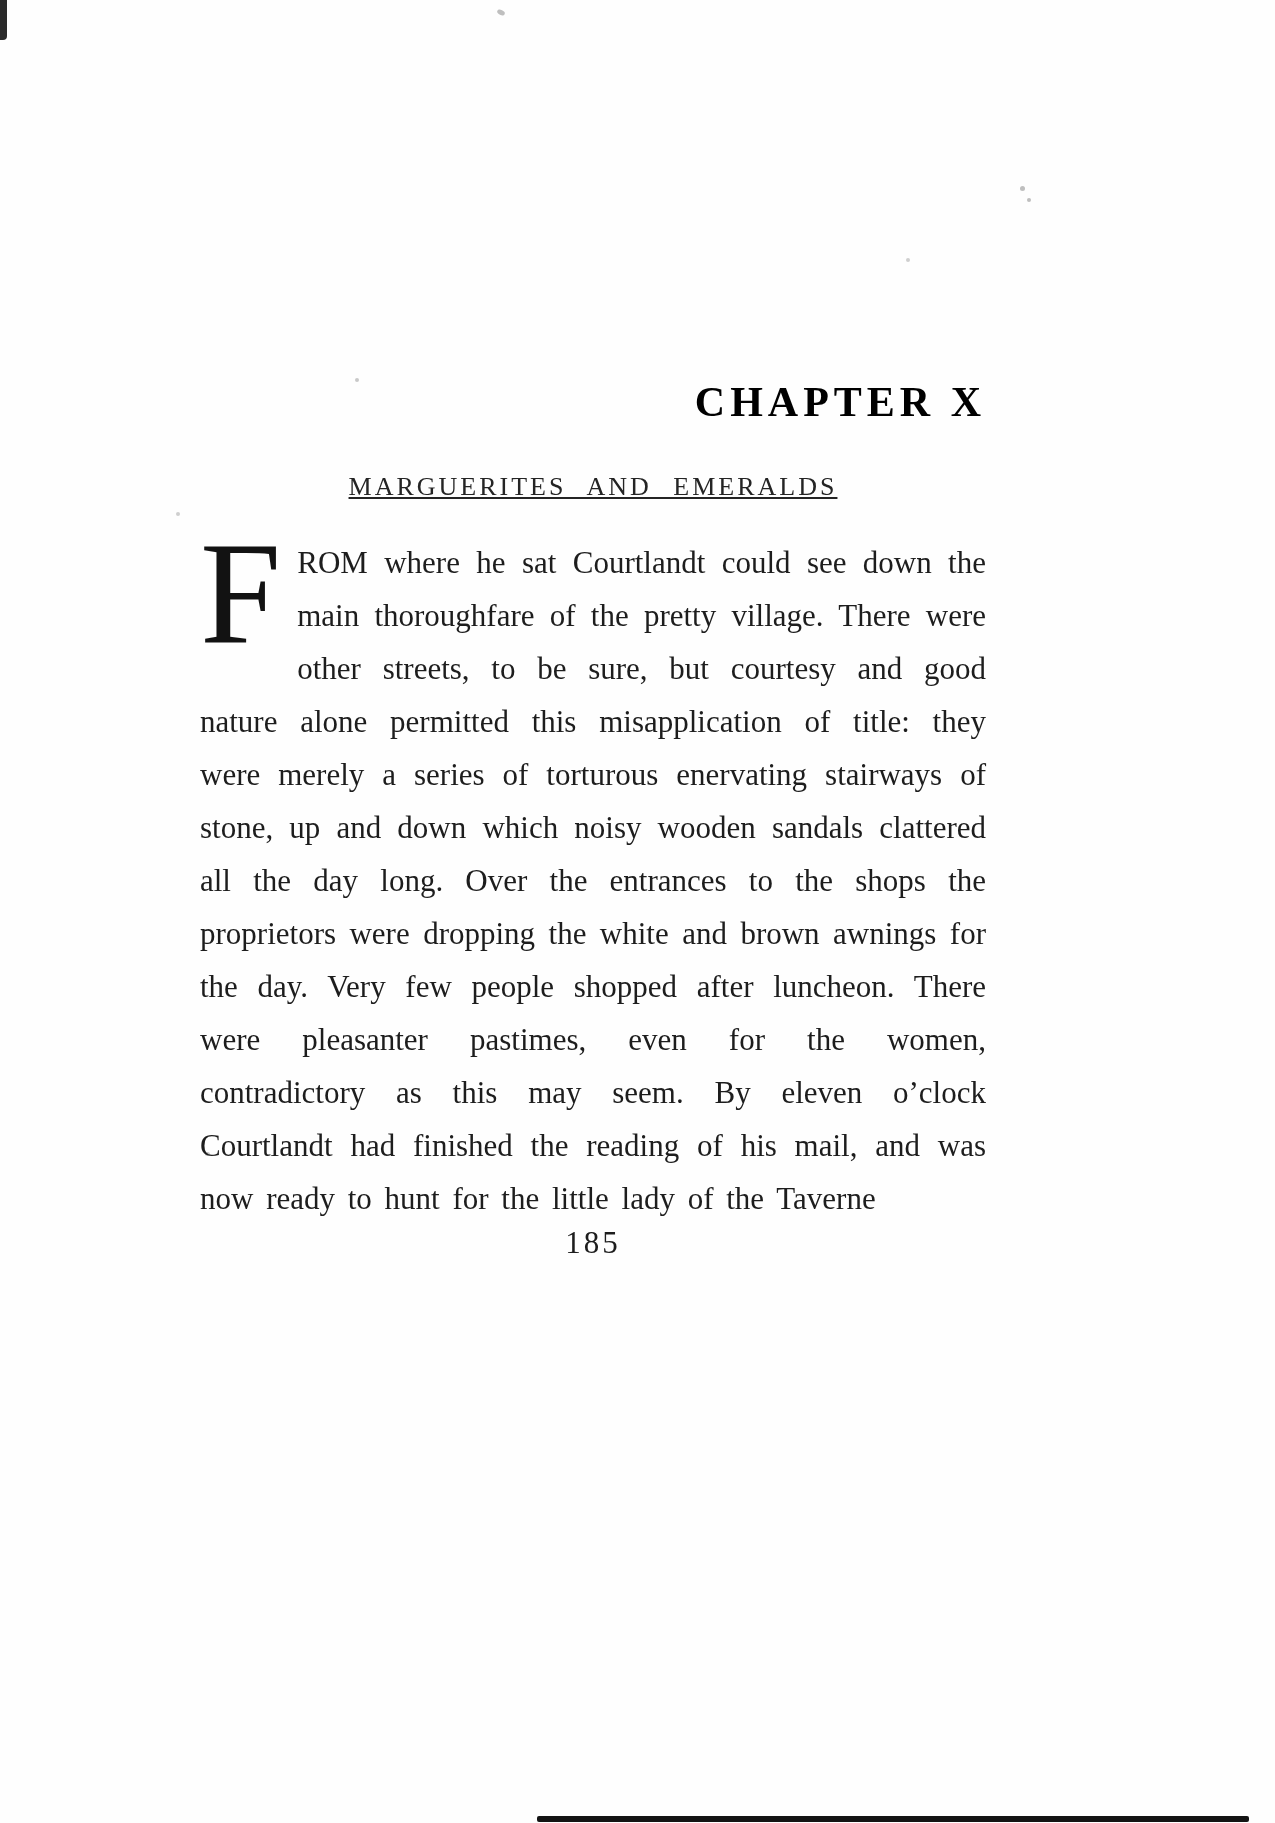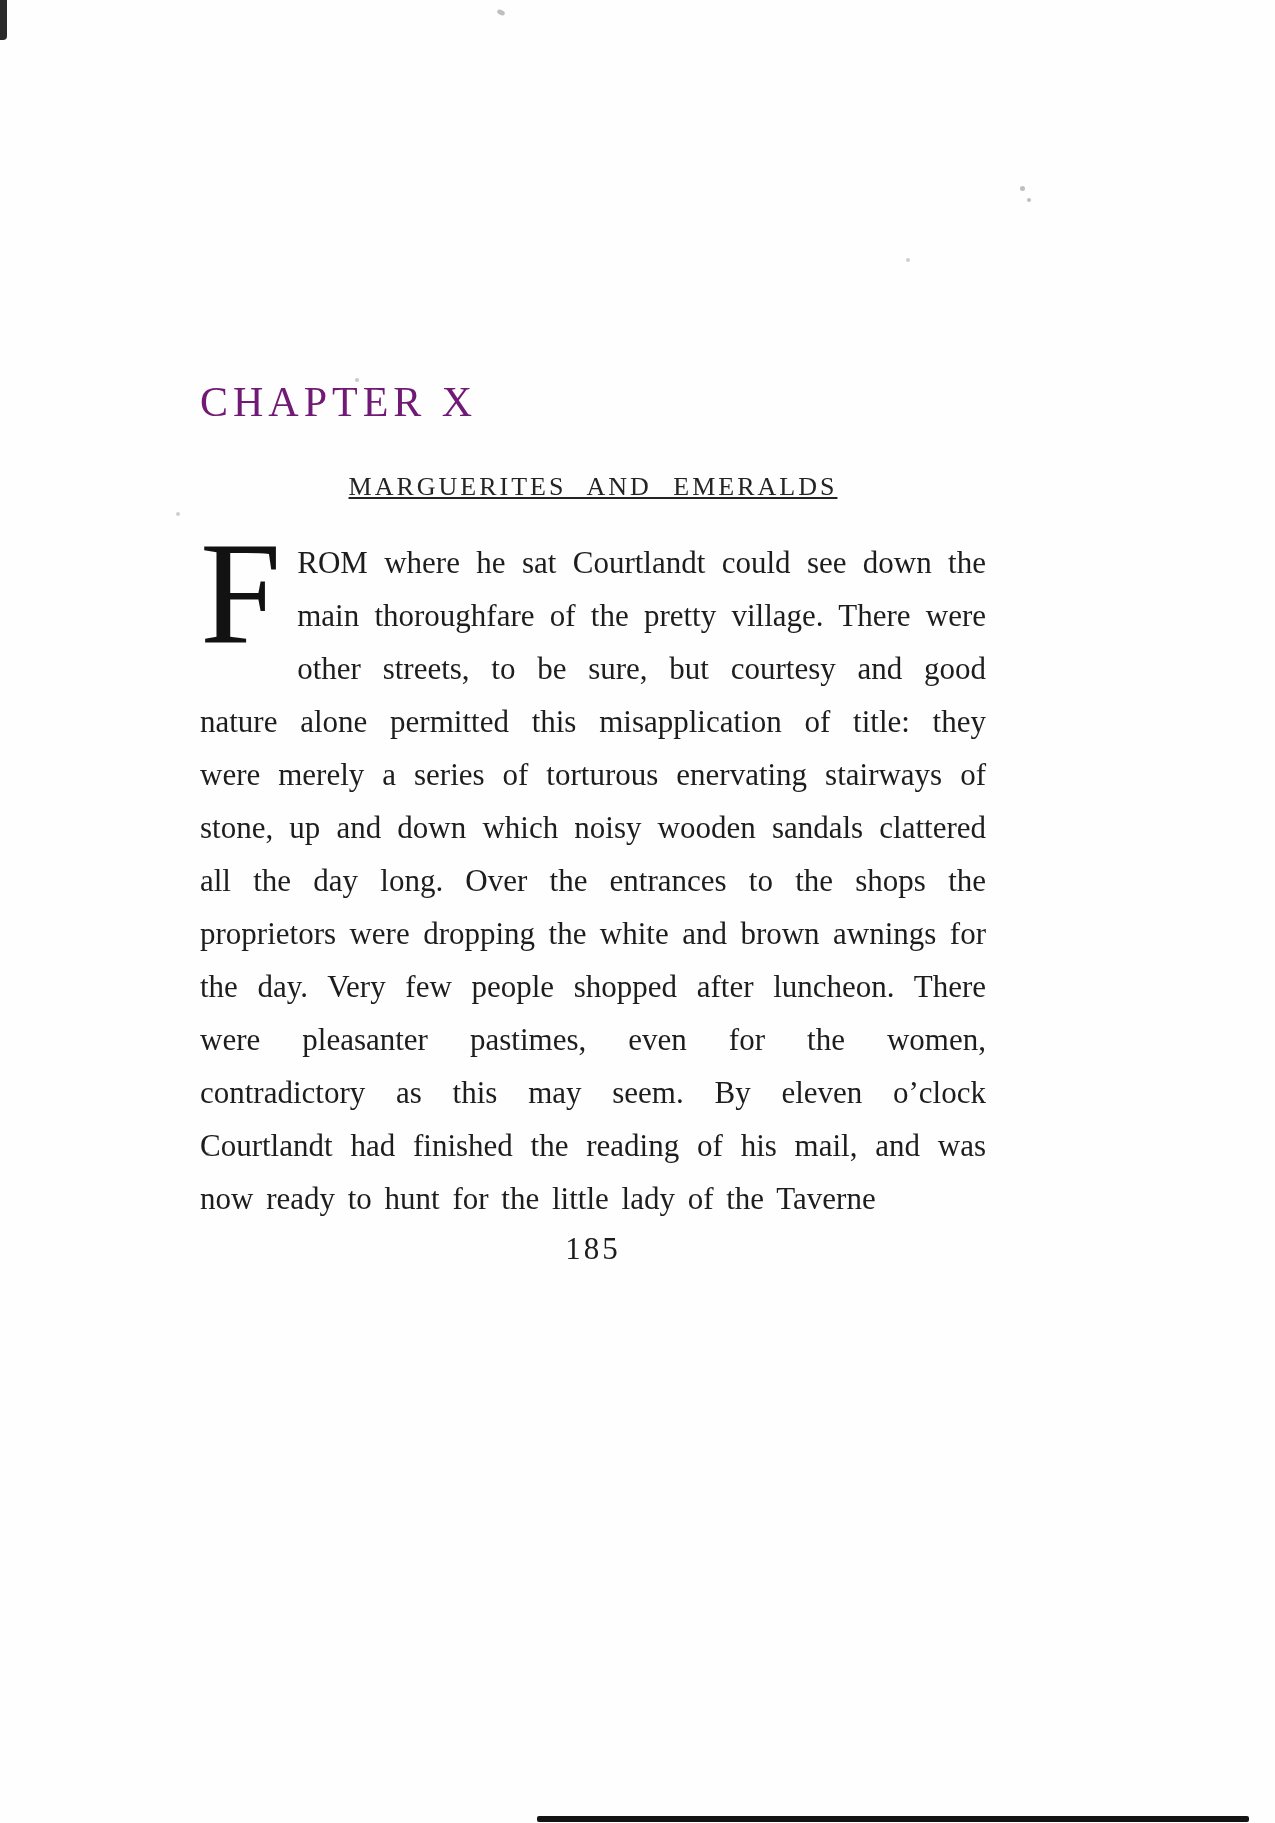--- a/index.html
+++ b/index.html
@@ -17,25 +17,25 @@
     background: #fefefe;
   }
   .page-content {
     position: absolute;
     left: 200px;
     top: 0;
     width: 786px;
   }
   .chapter-title {
     margin: 378px 0 0 0;
-    text-align: left;
+    text-align: right;
     font-size: 42px;
-    font-weight: 400;
+    font-weight: 700;
     letter-spacing: 5px;
-    color: #701a75;
+    color: #000000;
   }
   .chapter-subtitle {
     margin: 46px 0 0 0;
     text-align: center;
     font-size: 26px;
     font-weight: 400;
     letter-spacing: 3px;
     word-spacing: 12px;
     color: #242424;
     text-decoration: underline;
@@ -53,21 +53,21 @@
     font-size: 146px;
     line-height: 0.70;
     margin: 6px 16px 0 0;
     color: #121212;
   }
   .page-number {
     clear: both;
     text-align: center;
     font-size: 31px;
     letter-spacing: 3px;
-    margin-top: 6px;
+    margin-top: 0;
     color: #1d1d1d;
   }
   
   .corner-mark {
     position: absolute;
     left: 0;
     top: 0;
     width: 7px;
     height: 40px;
     background: #2a2a2a;

